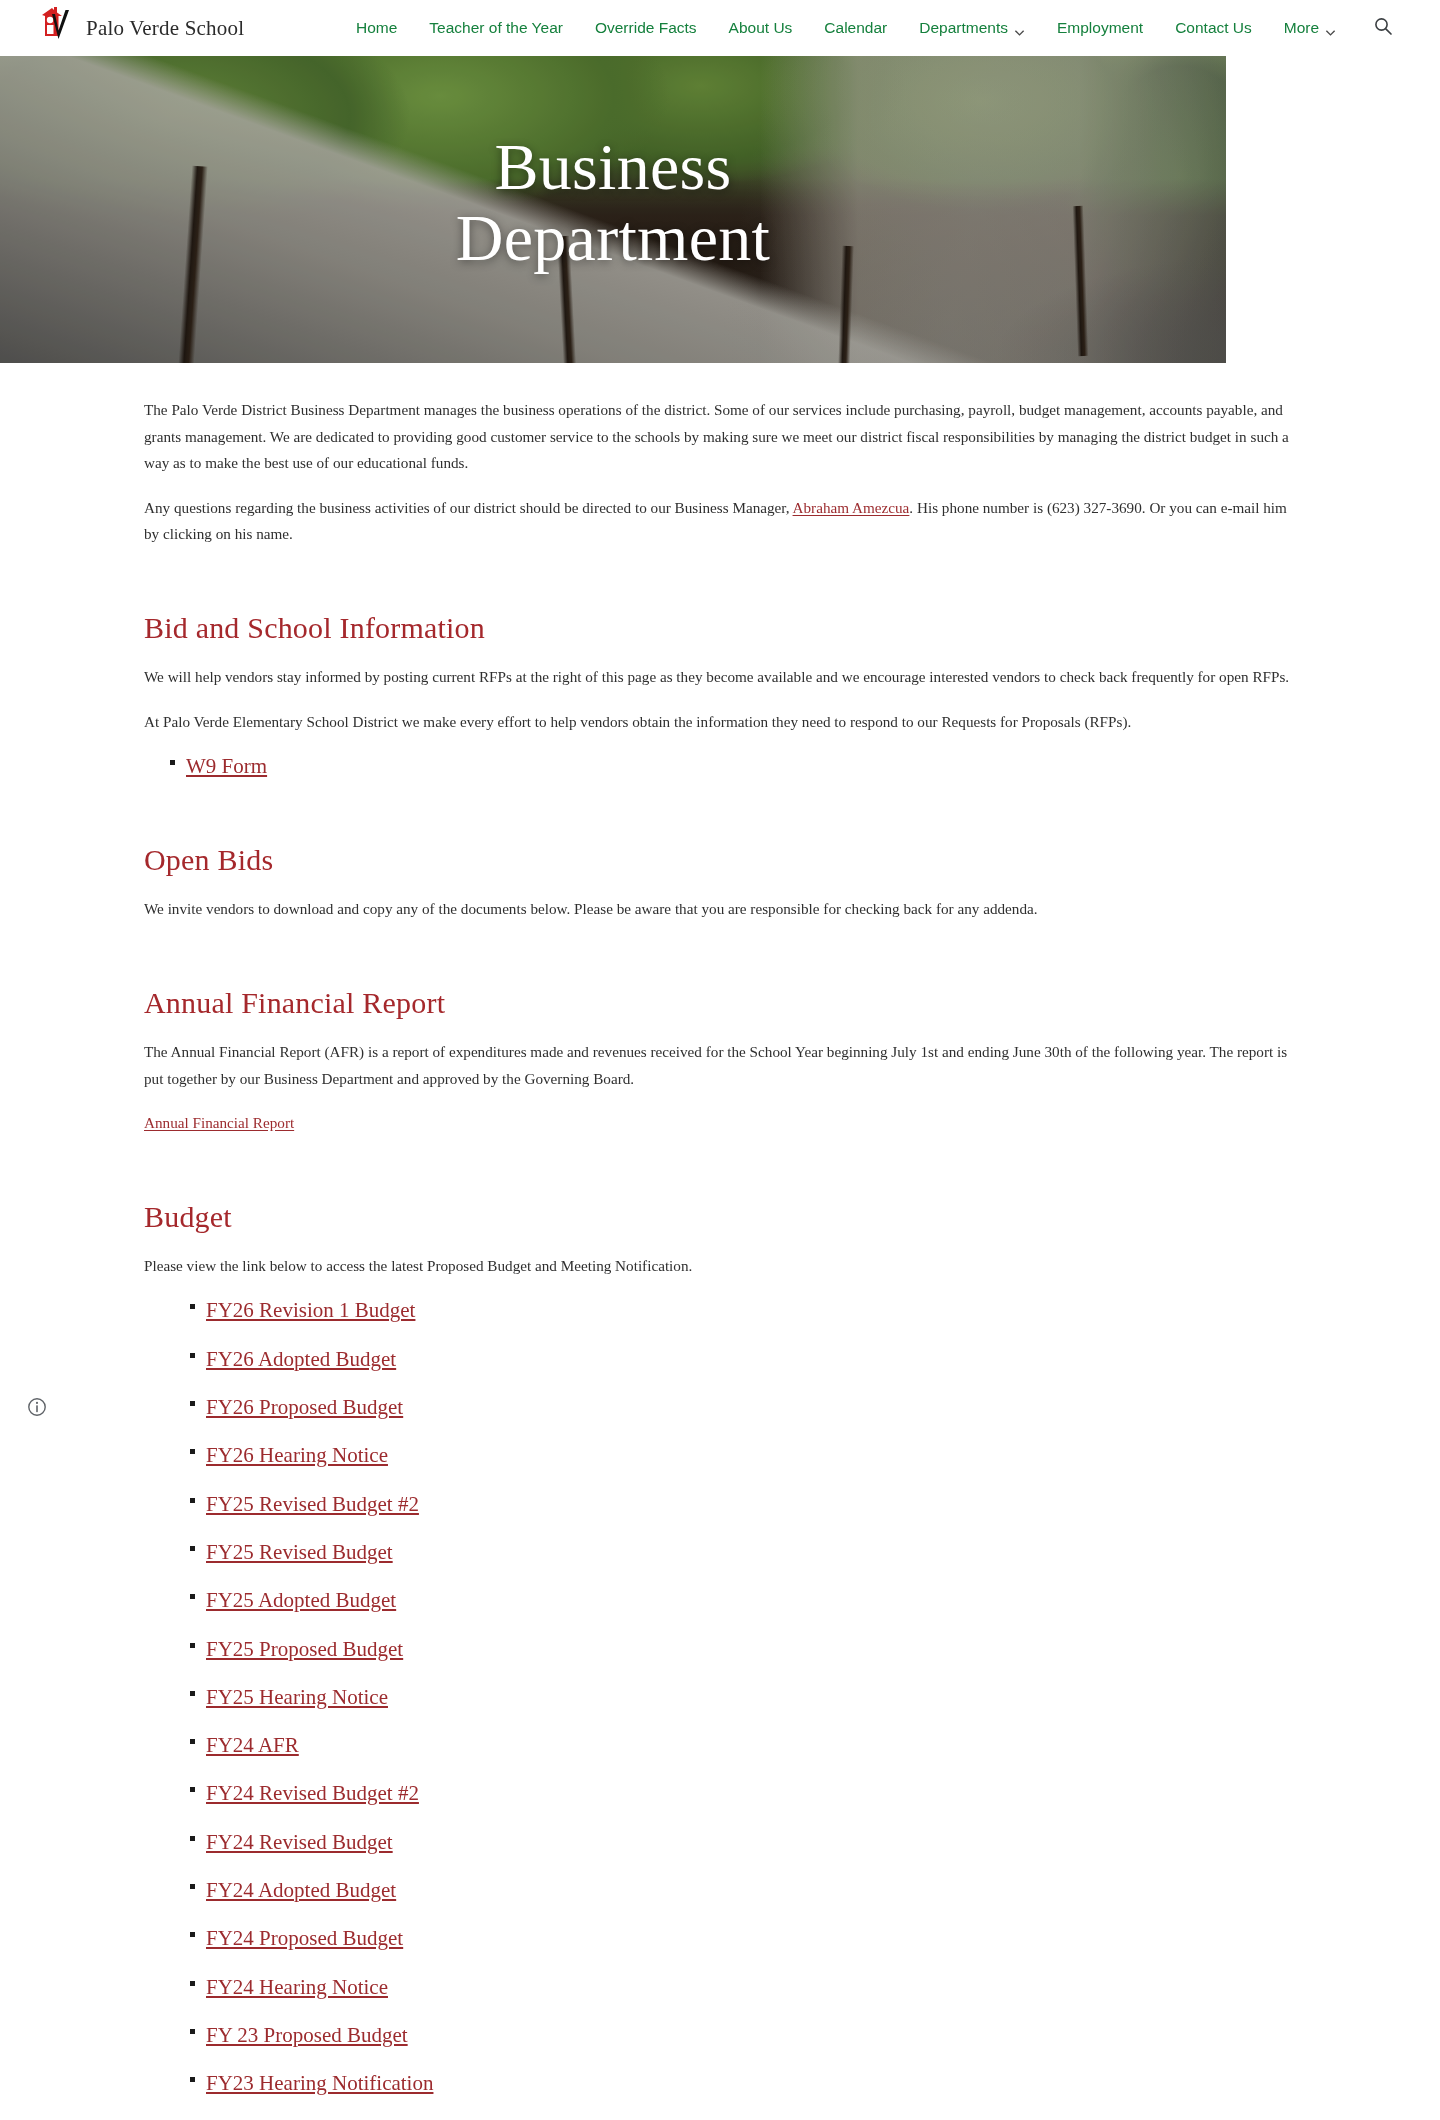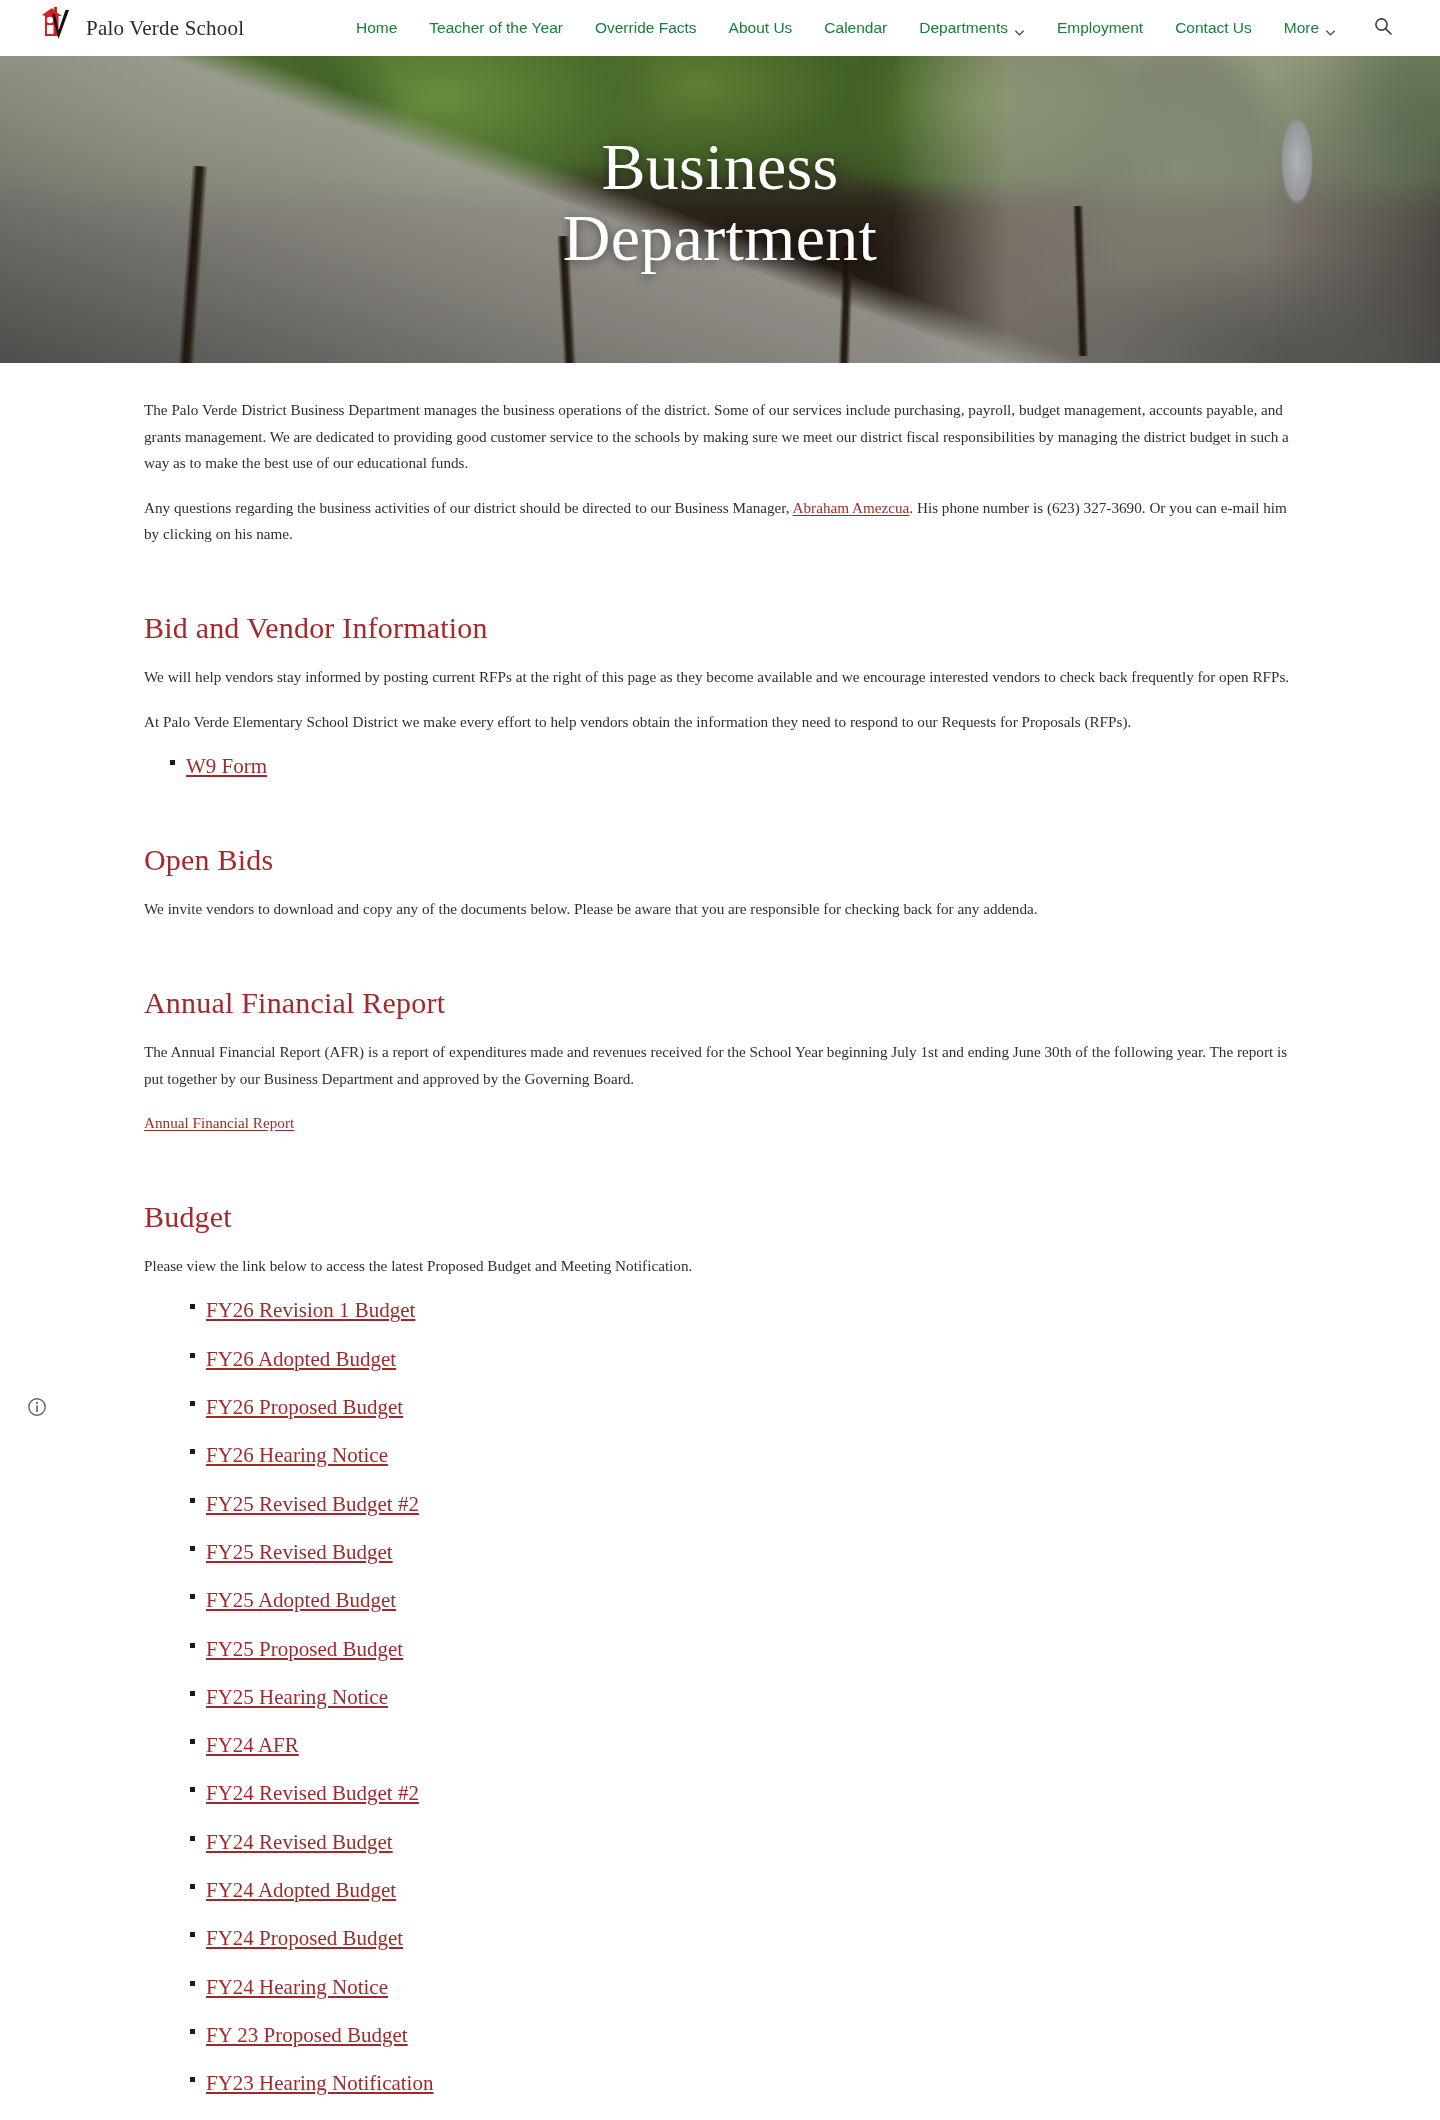--- a/index.html
+++ b/index.html
@@ -68,21 +68,21 @@
   .caret svg { display:block; }
   .search-btn {
     margin-left: 14px;
     width: 34px; height: 34px;
     display: flex; align-items: center; justify-content: center;
     cursor: pointer;
   }
 
   
   .hero {
-    width: 1440px;
+    width: 1226px;
     height: 307px;
     position: relative;
     overflow: hidden;
     background: #2d2a1e;
   }
   .hero-photo {
     position: absolute;
     inset: 0;
     
     background:
@@ -291,21 +291,21 @@
       <rect x="10.2" y="9.2" width="1.6" height="7" rx=".6" fill="#5f6368"></rect>
     </svg>
   </div>
 
   <div class="content">
 
     <p class="body-text">The Palo Verde District Business Department manages the business operations of the district. Some of our services include purchasing, payroll, budget management, accounts payable, and grants management. We are dedicated to providing good customer service to the schools by making sure we meet our district fiscal responsibilities by managing the district budget in such a way as to make the best use of our educational funds.</p>
 
     <p class="body-text"><span>Any questions regarding the business activities of our district should be directed to our Business Manager, </span><a class="link">Abraham Amezcua</a><span>. His phone number is (623) 327-3690. Or you can e-mail him by clicking on his name.</span></p>
 
-    <h2 class="section-head">Bid and Vendor Information</h2>
+    <h2 class="section-head">Bid and School Information</h2>
     <p class="body-text">We will help vendors stay informed by posting current RFPs at the right of this page as they become available and we encourage interested vendors to check back frequently for open RFPs.</p>
     <p class="body-text">At Palo Verde Elementary School District we make every effort to help vendors obtain the information they need to respond to our Requests for Proposals (RFPs).</p>
     <ul class="link-list tight">
       <li><a class="link">W9 Form</a></li>
     </ul>
 
     <h2 class="section-head">Open Bids</h2>
     <p class="body-text">We invite vendors to download and copy any of the documents below. Please be aware that you are responsible for checking back for any addenda.</p>
 
     <h2 class="section-head">Annual Financial Report</h2>

